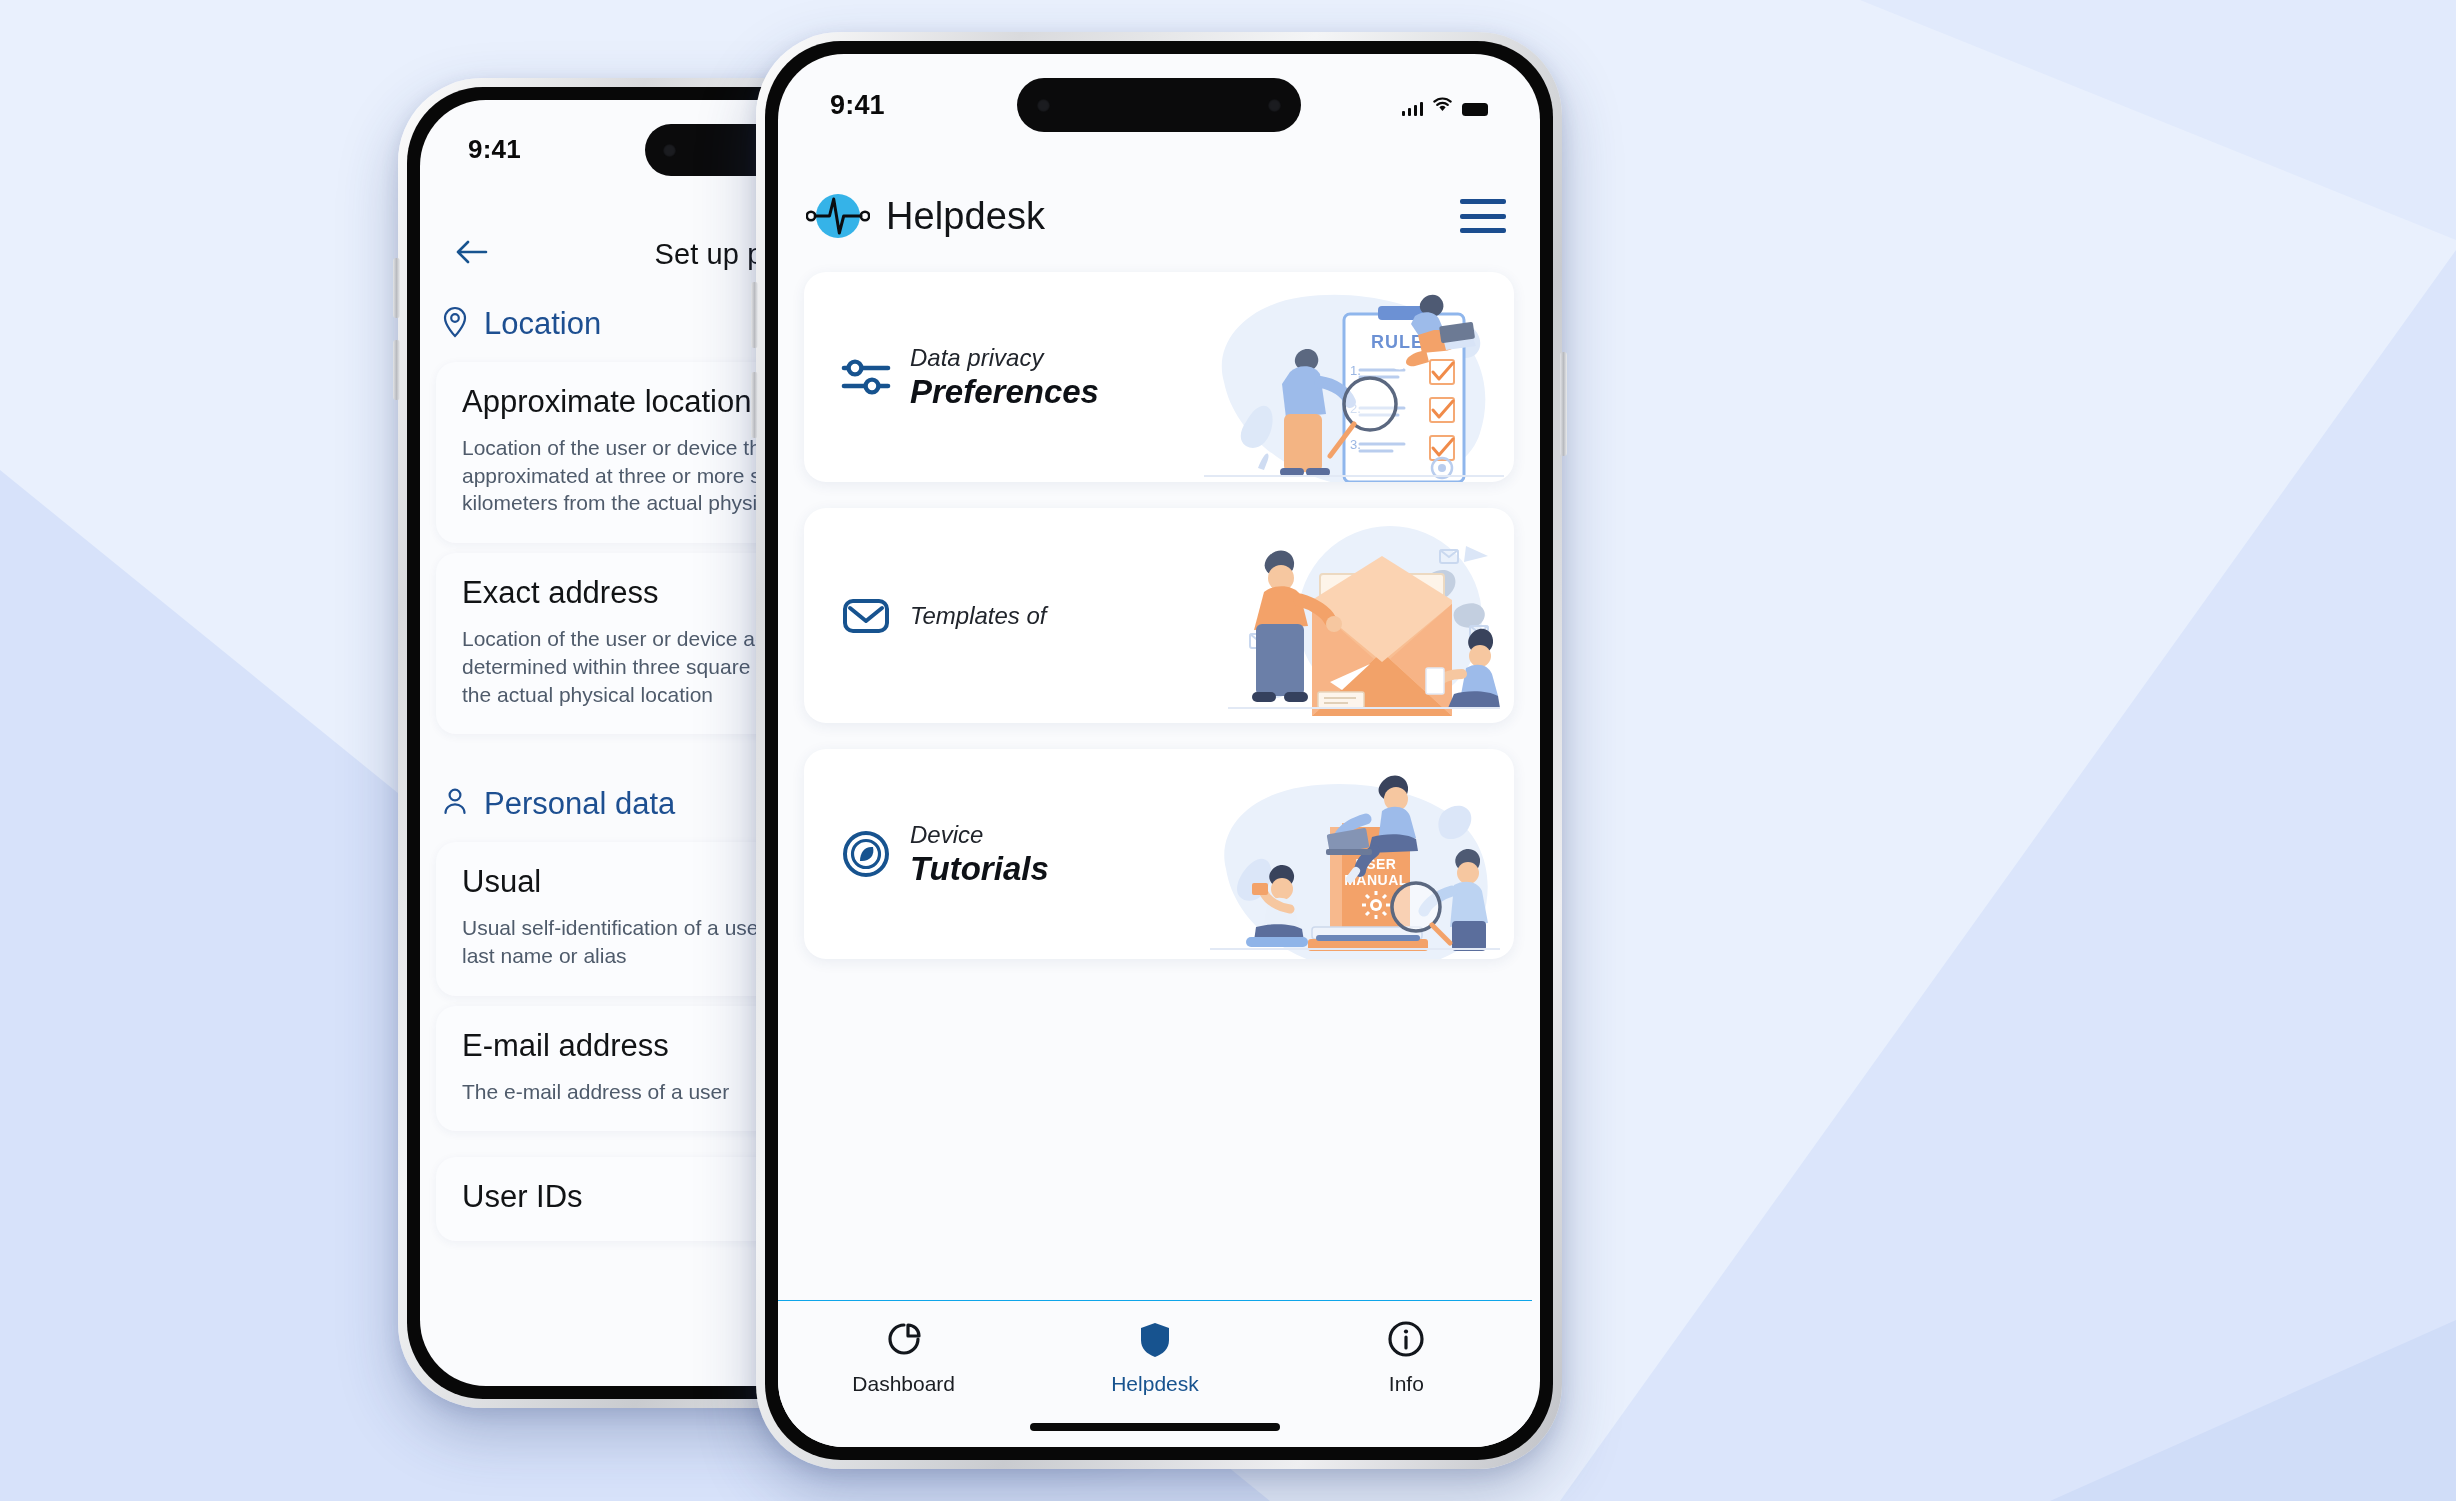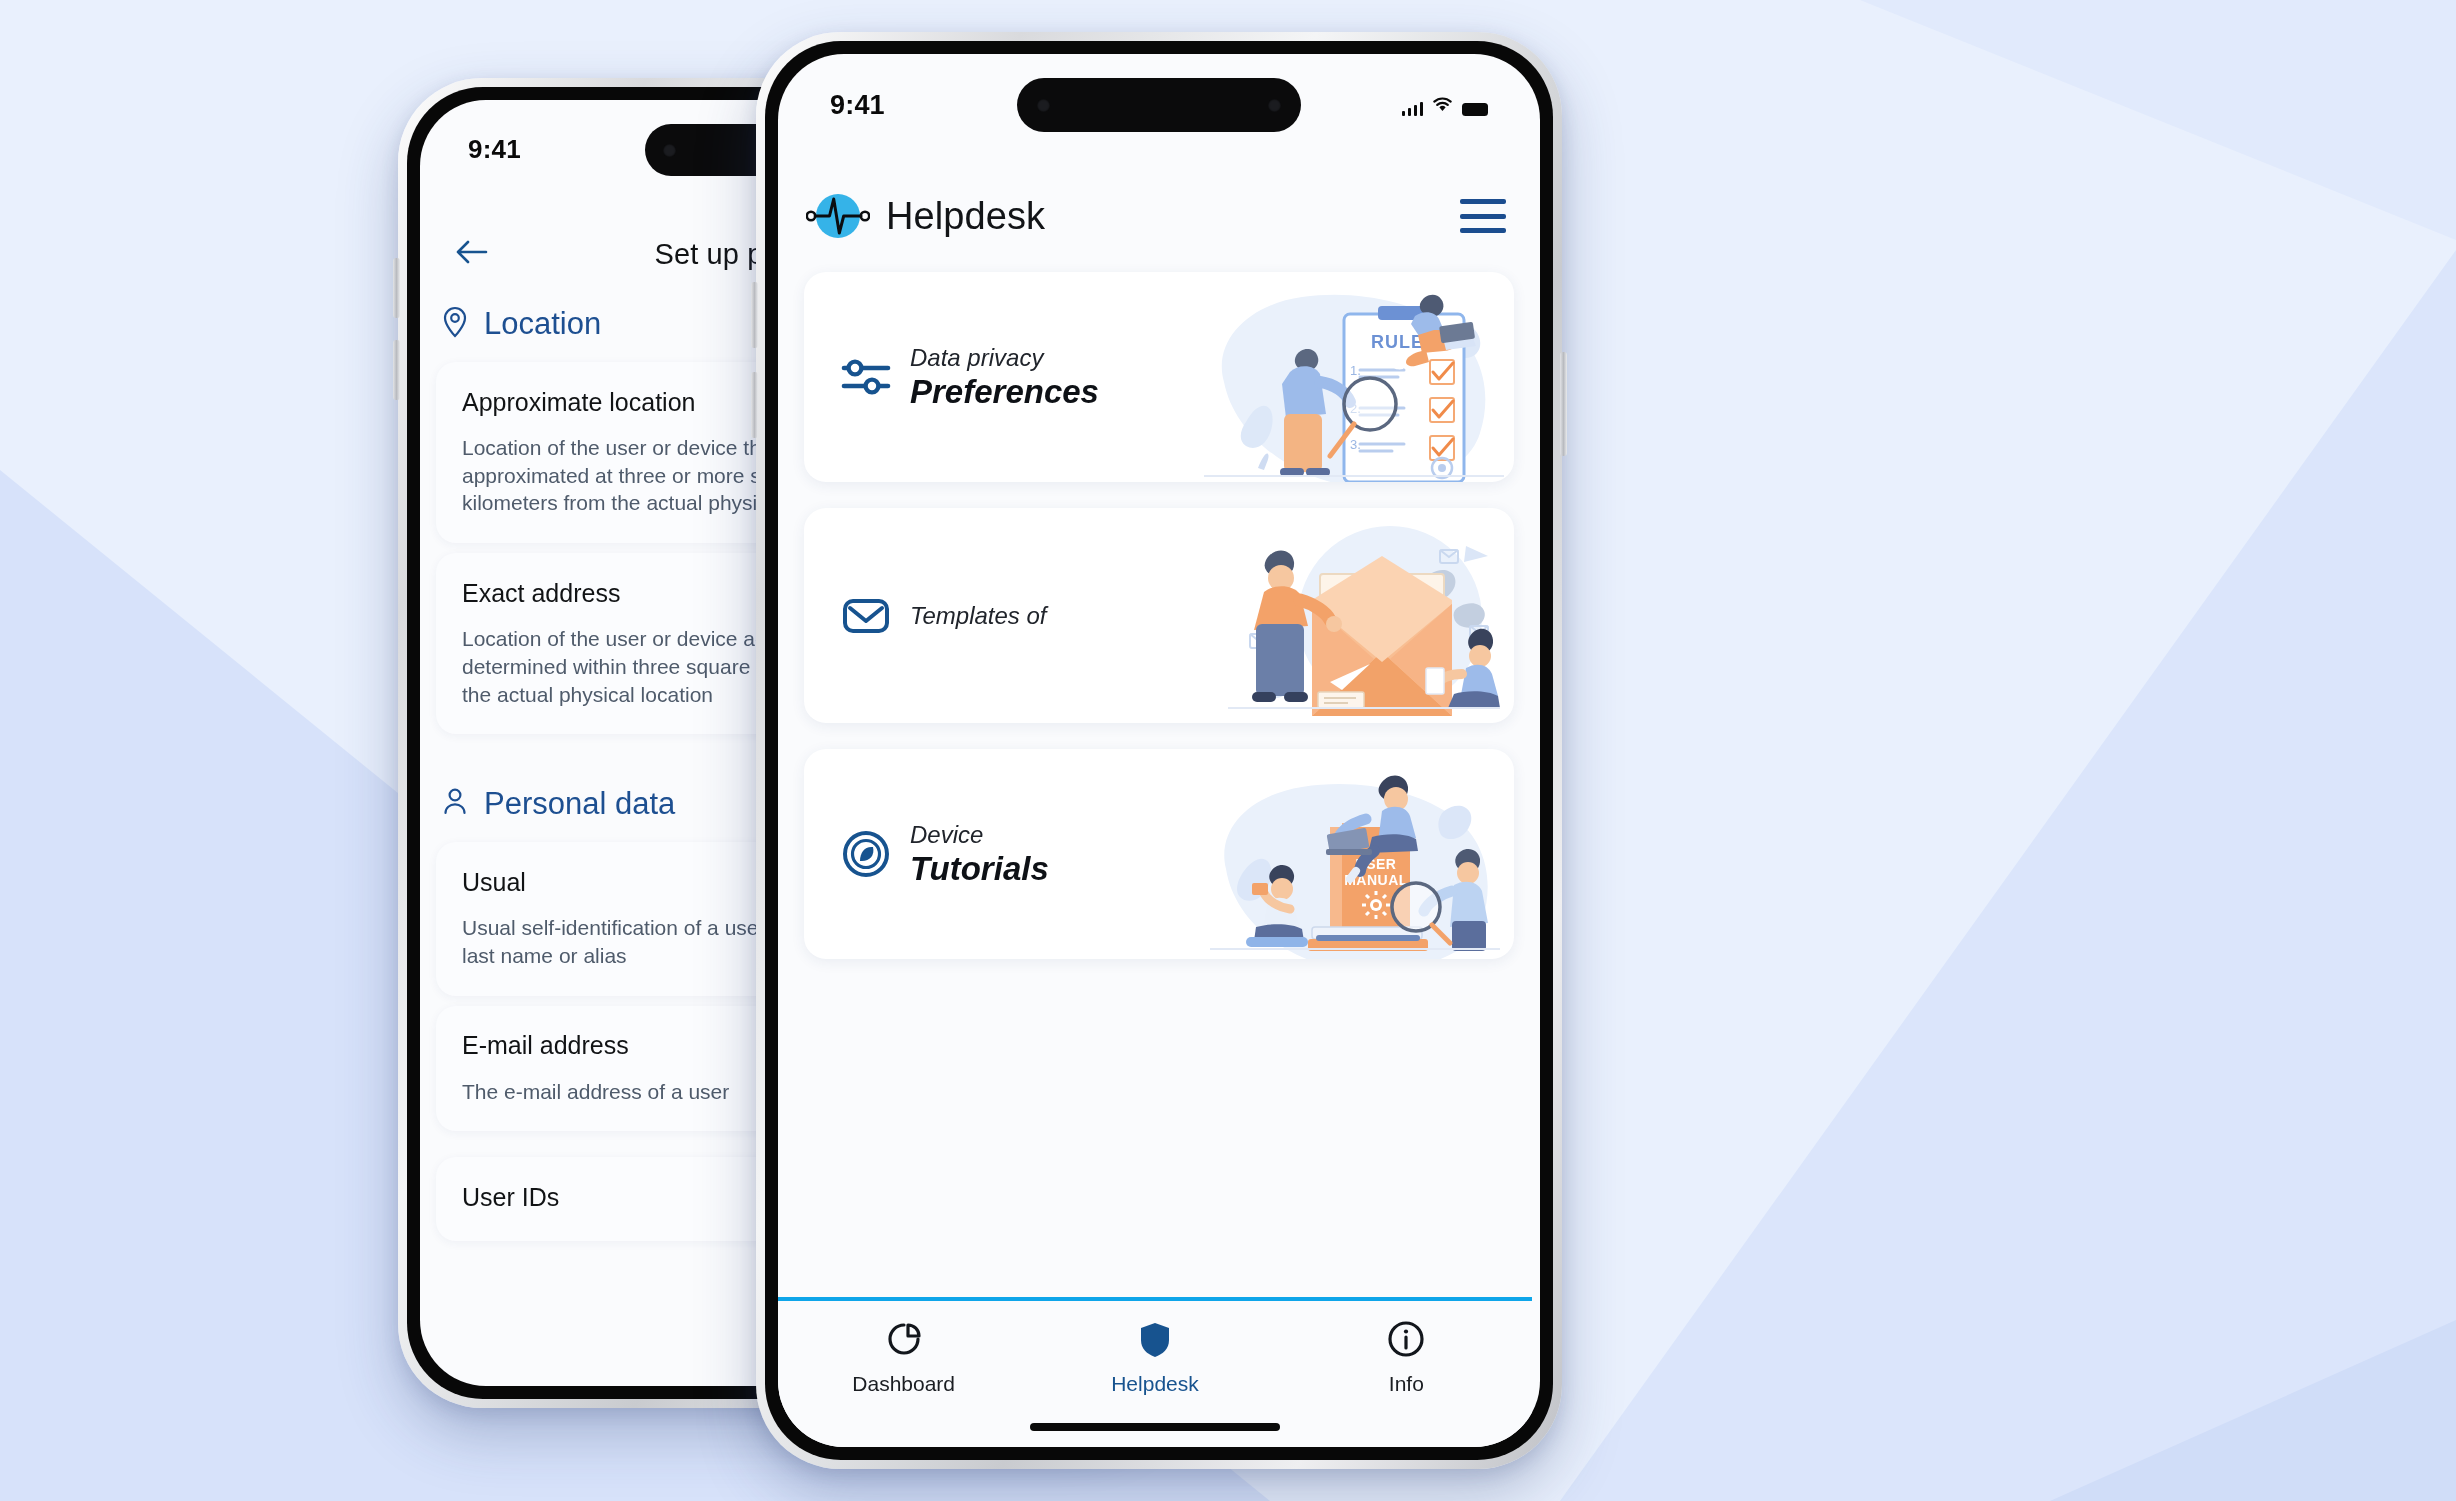--- a/index.html
+++ b/index.html
@@ -57,21 +57,21 @@
   .l-title{width:100%;text-align:center;font-size:29px;color:#111315;letter-spacing:.1px;}
 
   .l-body{position:absolute;top:188px;left:0;right:0;bottom:0;padding:0 0 0 0;overflow:hidden;}
   .sec-head{display:flex;align-items:center;gap:16px;padding:18px 0 10px 22px;}
   .sec-head .sec-label{font-size:31px;color:#1d4f91;}
   .pref-card{
     margin:10px 16px;background:#fbfcfe;border-radius:20px;padding:22px 26px 26px 26px;
     box-shadow:0 2px 10px rgba(40,60,110,.055);
   }
   .pref-top{display:flex;align-items:center;justify-content:space-between;gap:20px;}
-  .pref-title{font-size:25px;color:#111315;}
+  .pref-title{font-size:31px;color:#111315;}
   .pref-desc{margin-top:14px;font-size:21px;line-height:1.32;color:#4f5b6b;max-width:430px;}
 
   .toggle{width:62px;height:36px;border-radius:18px;background:#17538f;position:relative;flex:0 0 auto;}
   .toggle .knob{position:absolute;right:2px;top:2px;width:32px;height:32px;border-radius:50%;background:#fff;display:flex;align-items:center;justify-content:center;}
 
   
   #phone-right{left:756px;top:32px;width:806px;height:1437px;}
   .r-statusbar{top:36px;padding:0 52px;}
   .r-statusbar .st-time{font-size:27px;}
 
@@ -87,21 +87,21 @@
     box-shadow:0 3px 14px rgba(40,60,110,.08);display:flex;align-items:center;
   }
   .hcard .cicon{width:72px;flex:0 0 auto;margin-left:26px;display:flex;align-items:center;justify-content:center;}
   .hcard .ctext{position:relative;z-index:3;margin-left:8px;font-style:italic;}
   .hcard .kicker{font-size:24px;color:#20242b;line-height:1.25;}
   .hcard .headline{font-size:33px;font-weight:bold;color:#0e1116;line-height:1.16;max-width:330px;}
   .hcard .art{position:absolute;right:0;top:0;bottom:0;width:330px;z-index:1;}
   .hcard .art svg{display:block;width:100%;height:100%;}
 
   
-  .tabbar{position:absolute;left:0;right:8px;bottom:0;height:128px;background:#fafbfd;border-top:4px solid #0ea5e9;display:flex;align-items:flex-start;justify-content:space-around;padding-top:18px;}
+  .tabbar{position:absolute;left:0;right:8px;bottom:0;height:128px;background:#fafbfd;border-top:1px solid #0ea5e9;display:flex;align-items:flex-start;justify-content:space-around;padding-top:18px;}
   .tab{display:flex;flex-direction:column;align-items:center;gap:9px;width:150px;}
   .tab .tlabel{font-size:21px;color:#1a1d22;}
   .tab.active .tlabel{color:#17538f;}
   .homebar{position:absolute;left:50%;transform:translateX(-50%);bottom:16px;width:250px;height:8px;border-radius:4px;background:#0a0a0a;}
 </style>
 </head>
 <body>
 
 <div id="bg">
   <svg viewBox="0 0 2456 1501" preserveAspectRatio="none" aria-hidden="true">

